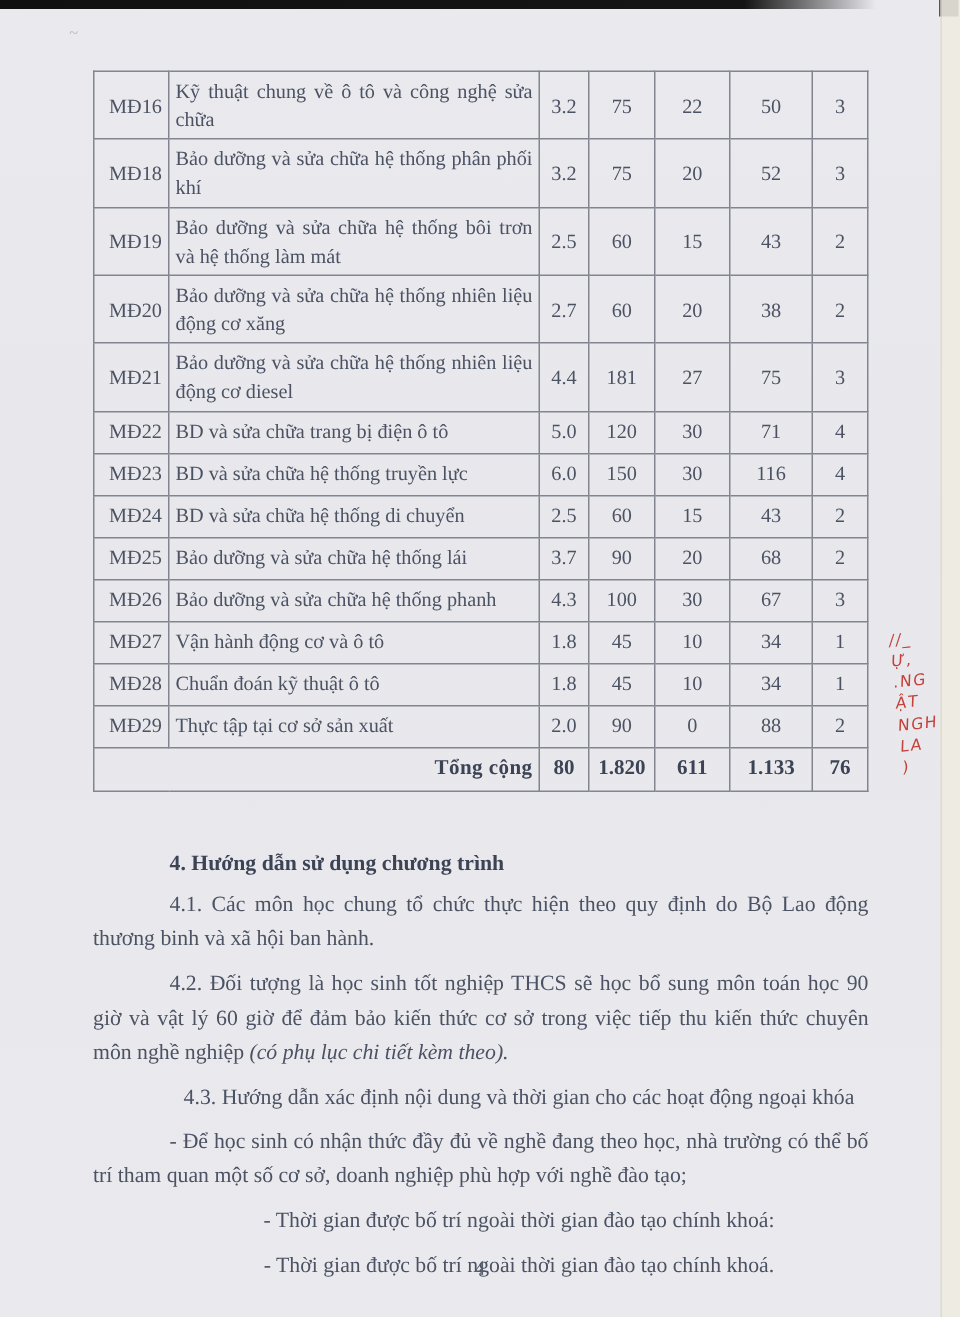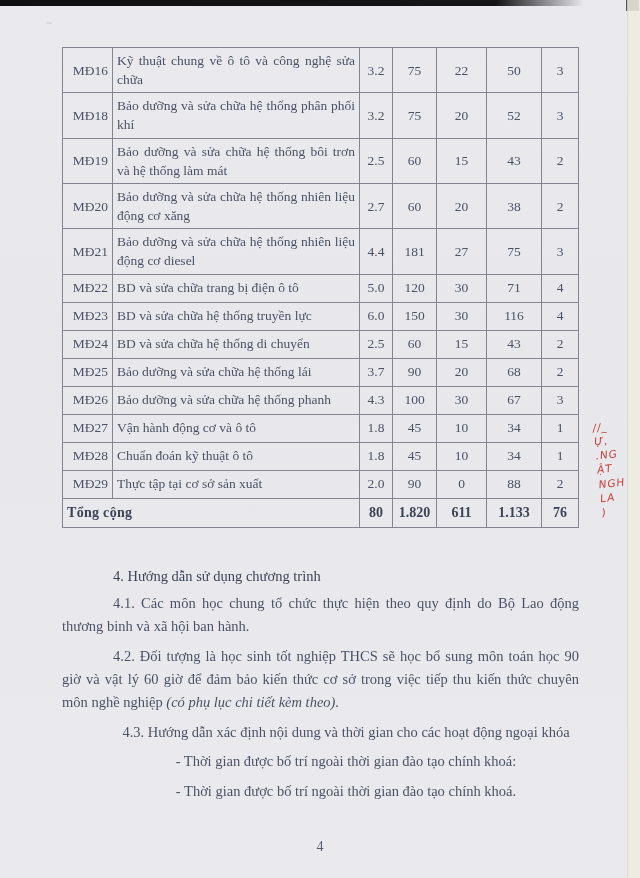--- a/index.html
+++ b/index.html
@@ -52,28 +52,28 @@
   }
   td.cell-code { text-align: right; }
   td.cell-name { text-align: justify; padding-left: 5px; padding-right: 4px; }
   td.cell-num  { text-align: center; }
   tr.total-row td {
     font-weight: bold;
     color: #3c4354;
     height: 29px;
     font-size: 14px;
   }
-  tr.total-row td.total-label { text-align: left; letter-spacing: 0.3px; }
+  tr.total-row td.total-label { text-align: right; letter-spacing: 0.3px; }
 
   
   .text-block {
     position: absolute; left: 62px; top: 562px; width: 517px;
   }
   .sec-heading {
-    font-weight: normal;
+    font-weight: bold;
     color: #3c4354;
     font-size: 14.5px;
     text-indent: 51px;
     margin-top: 6px;
     margin-bottom: 7px;
   }
   .para {
     font-size: 14.5px;
     text-align: justify;
     text-indent: 51px;
@@ -258,20 +258,21 @@
       </tr>
     </tfoot>
   </table>
 </div>
 
 <div class="text-block">
   <div class="sec-heading">4. Hướng dẫn sử dụng chương trình</div>
   <p class="para">4.1. Các môn học chung tổ chức thực hiện theo quy định do Bộ Lao động thương binh và xã hội ban hành.</p>
   <p class="para"><span>4.2. Đối tượng là học sinh tốt nghiệp THCS sẽ học bổ sung môn toán học 90 giờ và vật lý 60 giờ để đảm bảo kiến thức cơ sở trong việc tiếp thu kiến thức chuyên môn nghề nghiệp </span><span class="italic">(có phụ lục chi tiết kèm theo).</span></p>
   <p class="para no-justify">4.3. Hướng dẫn xác định nội dung và thời gian cho các hoạt động ngoại khóa</p>
+  <p class="para">- Để học sinh có nhận thức đầy đủ về nghề đang theo học, nhà trường có thể bố trí tham quan một số cơ sở, doanh nghiệp phù hợp với nghề đào tạo;</p>
   <p class="para no-justify">- Thời gian được bố trí ngoài thời gian đào tạo chính khoá:</p>
   <p class="para no-justify">- Thời gian được bố trí ngoài thời gian đào tạo chính khoá.</p>
 </div>
 
 <div class="red-note">
     <span>//_</span>
     <span>Ự,</span>
     <span>.NG</span>
     <span>ẬT</span>
     <span>NGH</span>

